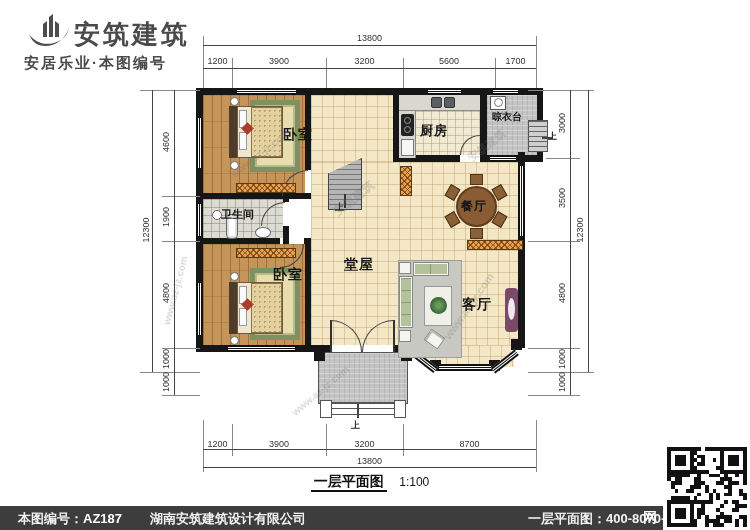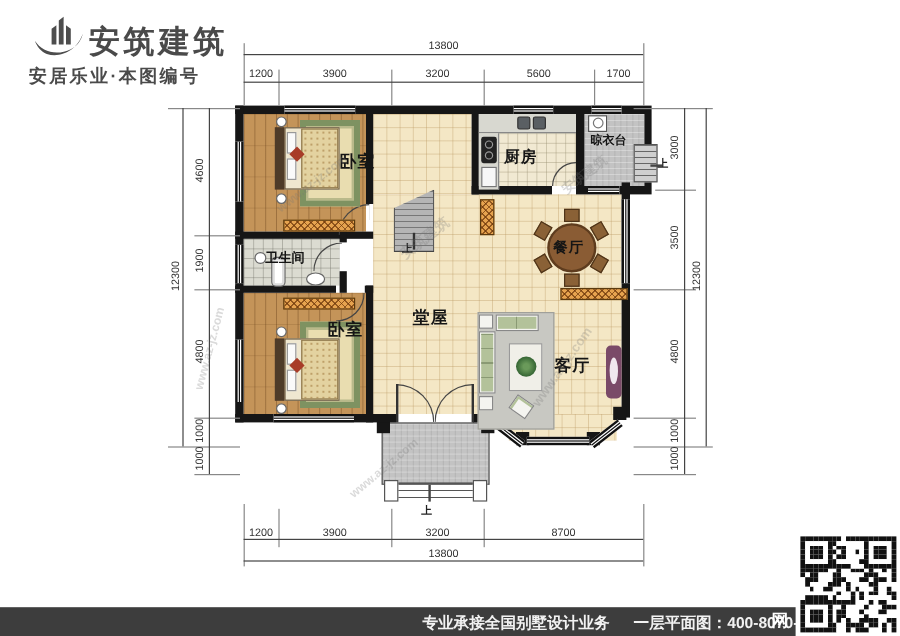--- a/index.html
+++ b/index.html
@@ -248,24 +248,31 @@
   <div class="ext" style="left:528px;top:395px;width:52px;height:1px;"></div>
   <div class="dline" style="left:570px;top:90px;width:1px;height:305px;"></div>
   <div class="vlab" style="left:540px;top:118px;">3000</div>
   <div class="vlab" style="left:540px;top:193px;">3500</div>
   <div class="vlab" style="left:540px;top:288px;">4800</div>
   <div class="vlab" style="left:540px;top:354px;">1000</div>
   <div class="vlab" style="left:540px;top:377px;">1000</div>
   <div class="dline" style="left:588px;top:90px;width:1px;height:282px;"></div>
   <div class="vlab" style="left:558px;top:225px;">12300</div>
 
+  <div class="abs" style="left:270px;top:472px;width:200px;text-align:center;">
+    <span style="font-size:14px;font-weight:bold;color:#111;border-bottom:2px solid #111;padding:0 3px 1px;">一层平面图</span>
+    <span style="font-size:12px;color:#111;margin-left:8px;">1:100</span>
+  </div>
 </div>
 
 <div id="footer">
-  <span class="abs" style="left:352px;top:4px;">专业承接全国别墅设计业务</span>
+  <span class="abs" style="left:18px;top:4px;">
+    <span>本图编号：</span><span style="color:#fff;">AZ187</span>
+  </span>
+  <span class="abs" style="left:150px;top:4px;">湖南安筑建筑设计有限公司</span>
   <span class="abs" style="left:528px;top:4px;">
     <span>一层平面图：</span><span>400-8070-511</span>
   </span>
   <span class="abs" style="left:643px;top:3px;font-size:14px;color:#fff;">网</span>
 </div>
 
 <div id="qr">
     <div style="background: rgb(17, 17, 17);"></div>
     <div style="background: rgb(17, 17, 17);"></div>
     <div style="background: rgb(17, 17, 17);"></div>

